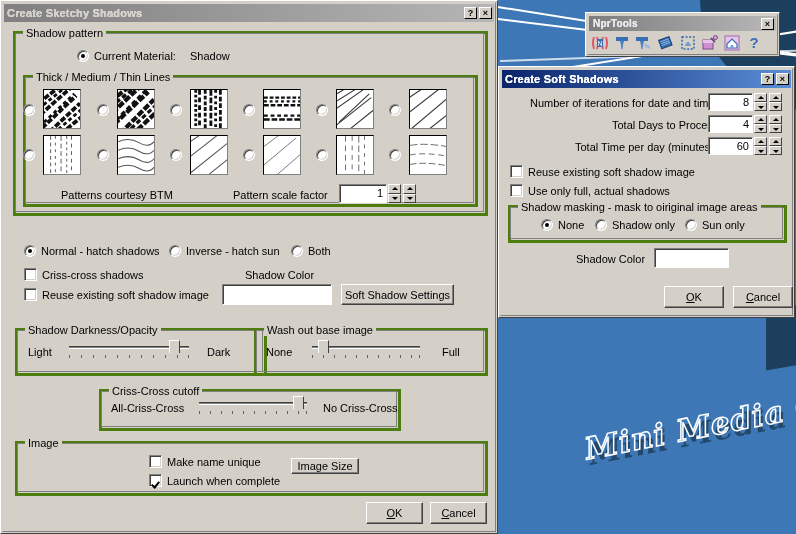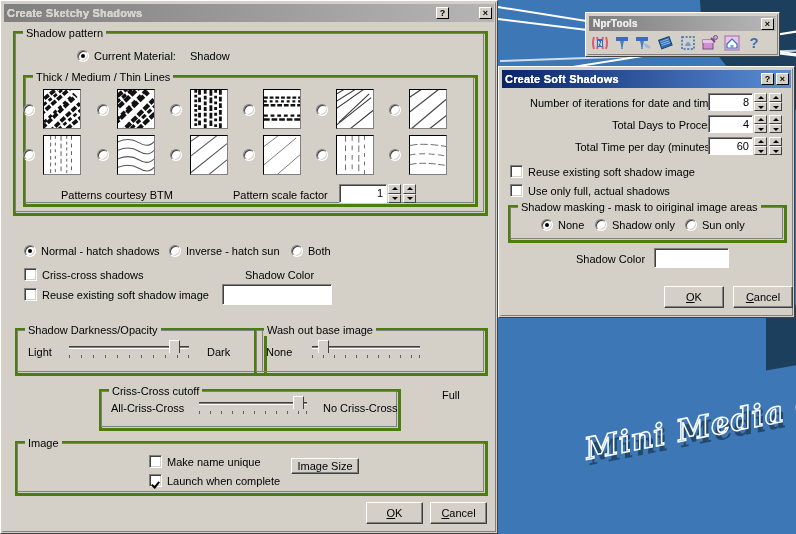--- a/index.html
+++ b/index.html
@@ -64,21 +64,20 @@
     position: absolute;
     left: 3px; right: 3px; top: 3px;
     height: 18px;
     display: flex;
     align-items: center;
     padding: 0 2px 0 3px;
     box-sizing: border-box;
   }
   .titlebar.inactive {
     background: linear-gradient(to right, #808080, #b5b5b5);
-    gap: 28px;
   }
   .titlebar.active {
     background: linear-gradient(to right, #0a246a, #5a8ed6);
   }
   .title-text {
     flex: 1;
     font-size: 11px;
     font-weight: bold;
     color: #ffffff;
     letter-spacing: 0.2px;
@@ -687,20 +686,21 @@
   <div class="radio" style="left:290px;top:244px;"></div>
   <span class="lbl" style="left:307px;top:244px;">Both</span>
 
   <div class="cbox" style="left:23px;top:267px;"></div>
   <span class="lbl" style="left:41px;top:268px;">Criss-cross shadows</span>
   <div class="cbox" style="left:23px;top:287px;"></div>
   <span class="lbl" style="left:41px;top:288px;">Reuse existing soft shadow image</span>
 
   <span class="lbl" style="left:244px;top:268px;">Shadow Color</span>
   <div class="field" style="left:221px;top:283px;width:110px;height:21px;background:#ffffff;"></div>
+  <div class="btn" style="left:340px;top:283px;width:113px;height:21px;">Soft Shadow Settings</div>
 
   <div class="group" style="left:14px;top:327px;width:252px;height:48px;">
     <span class="group-label">Shadow Darkness/Opacity</span>
   </div>
   <span class="lbl" style="left:27px;top:345px;">Light</span>
   <div class="track-wrap" style="left:68px;top:339px;width:120px;height:22px;">
     <div class="track-line" style="left:0;width:120px;"></div>
     <div class="thumb" style="left:100px;"></div>
     <div class="track-ticks">
       <i class="tick" style="left:0px;"></i>
@@ -732,21 +732,21 @@
         <i class="tick" style="left:33px;"></i>
       <i class="tick" style="left:44px;"></i>
         <i class="tick" style="left:55px;"></i>
       <i class="tick" style="left:66px;"></i>
         <i class="tick" style="left:77px;"></i>
       <i class="tick" style="left:88px;"></i>
         <i class="tick" style="left:99px;"></i>
       <i class="tick" style="left:107px;"></i>
     </div>
   </div>
-  <span class="lbl" style="left:441px;top:345px;margin-top:43px;">Full</span>
+  <span class="lbl" style="left:441px;top:345px;">Full</span>
 
   <div class="group" style="left:98px;top:388px;width:302px;height:42px;">
     <span class="group-label">Criss-Cross cutoff</span>
   </div>
   <span class="lbl" style="left:110px;top:401px;">All-Criss-Cross</span>
   <div class="track-wrap" style="left:198px;top:395px;width:108px;height:22px;">
     <div class="track-line" style="left:0;width:108px;"></div>
     <div class="thumb" style="left:94px;"></div>
     <div class="track-ticks">
       <i class="tick" style="left:0px;"></i>

